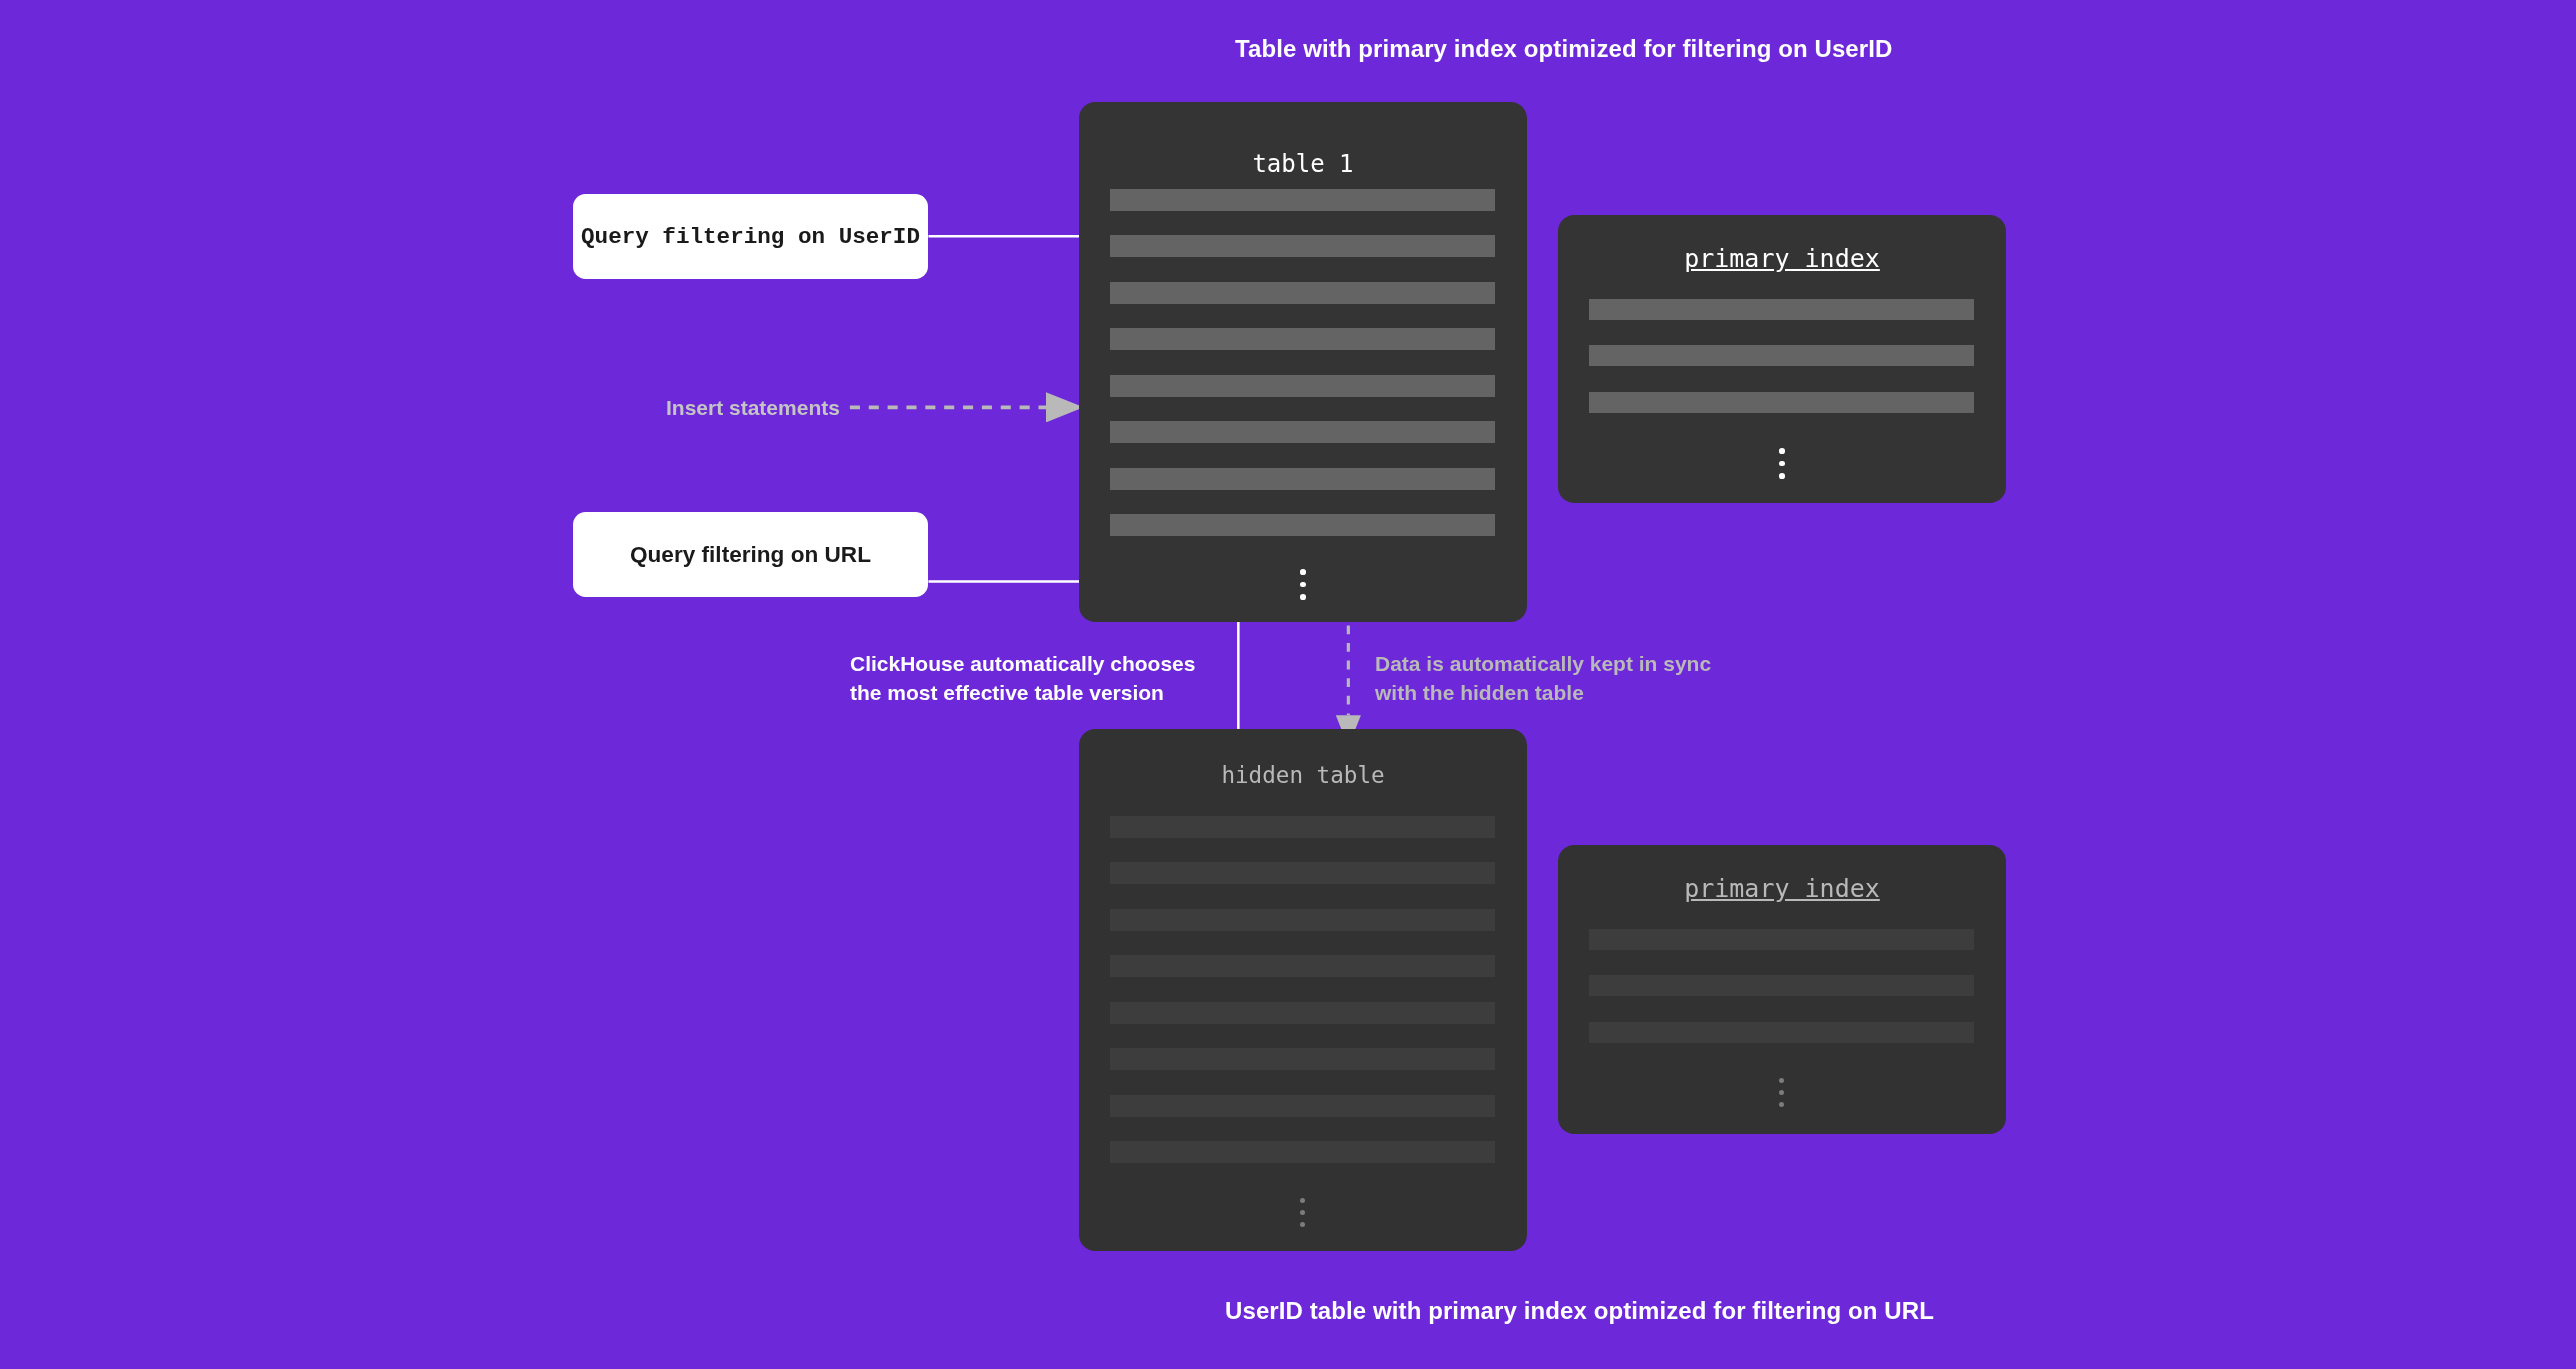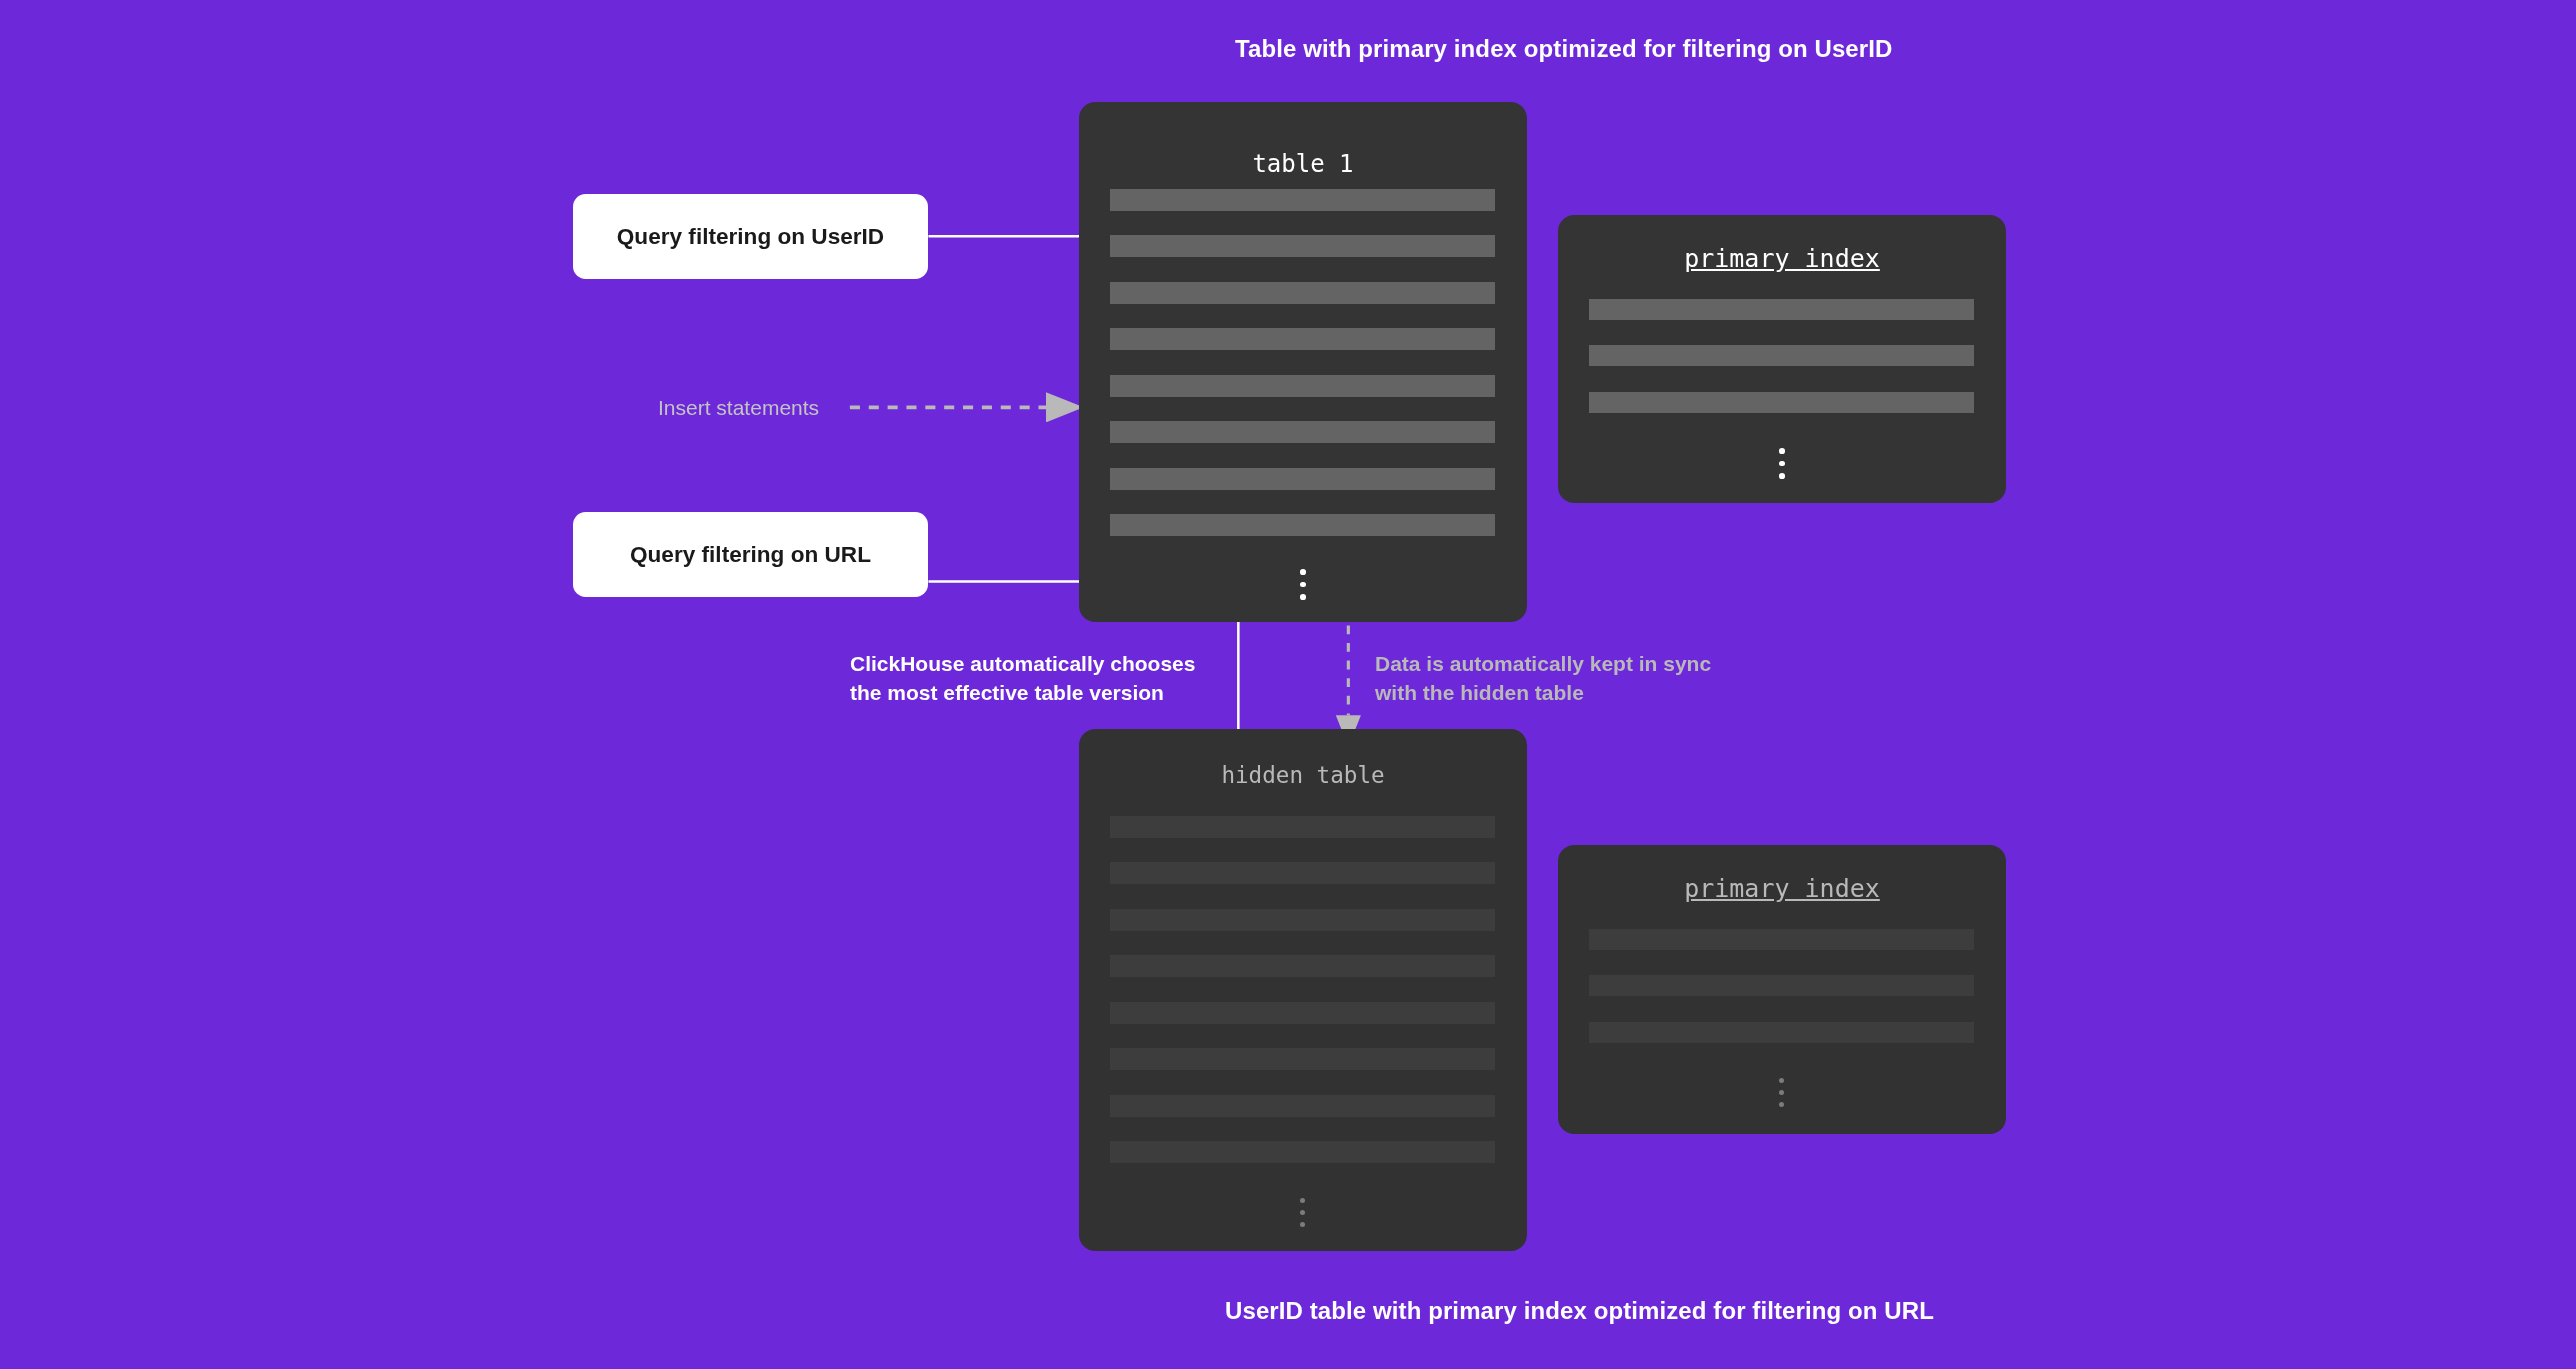--- a/index.html
+++ b/index.html
@@ -94,23 +94,24 @@
     font-size: 21px;
     line-height: 29px;
     white-space: pre-line;
   }
   .annot.white { color: #ffffff; }
   .annot.grey  { color: #b9b9b9; }
 
   .label-insert {
     position: absolute;
     color: #c4c4c4;
-    font-weight: normal;
+    font-weight: bold;
     font-size: 21px;
     white-space: nowrap;
+    margin-left: 8px;
   }
 
   
   #connectors {
     position: absolute;
     left: 0;
     top: 0;
     width: 2576px;
     height: 1369px;
     pointer-events: none;
@@ -209,21 +210,21 @@
     <div class="bar dim" style="left:31px; top:130px; width:385px; height:21.4px;"></div>
     <div class="bar dim" style="left:31px; top:177px; width:385px; height:21.4px;"></div>
 
     <div class="vdots faint" style="left:221px; top:233px;">
       <i></i>
         <i></i>
         <i></i>
     </div>
   </div>
 
-  <div class="qbox" style="left:573px; top:194px; width:355px; height:85px;">
+  <div class="qbox" style="left:573px; top:194px; width:355px; height:85px;font-family:Liberation Mono, monospace;">
     <span>Query filtering on UserID</span>
   </div>
 
   <div class="qbox" style="left:573px; top:512px; width:355px; height:85px;">
     <span>Query filtering on URL</span>
   </div>
 
   <div class="label-insert" style="left:658px; top:396px;">Insert statements</div>
 
   <div class="annot grey" style="left:1375px; top:649px;">Data is automatically kept in sync

